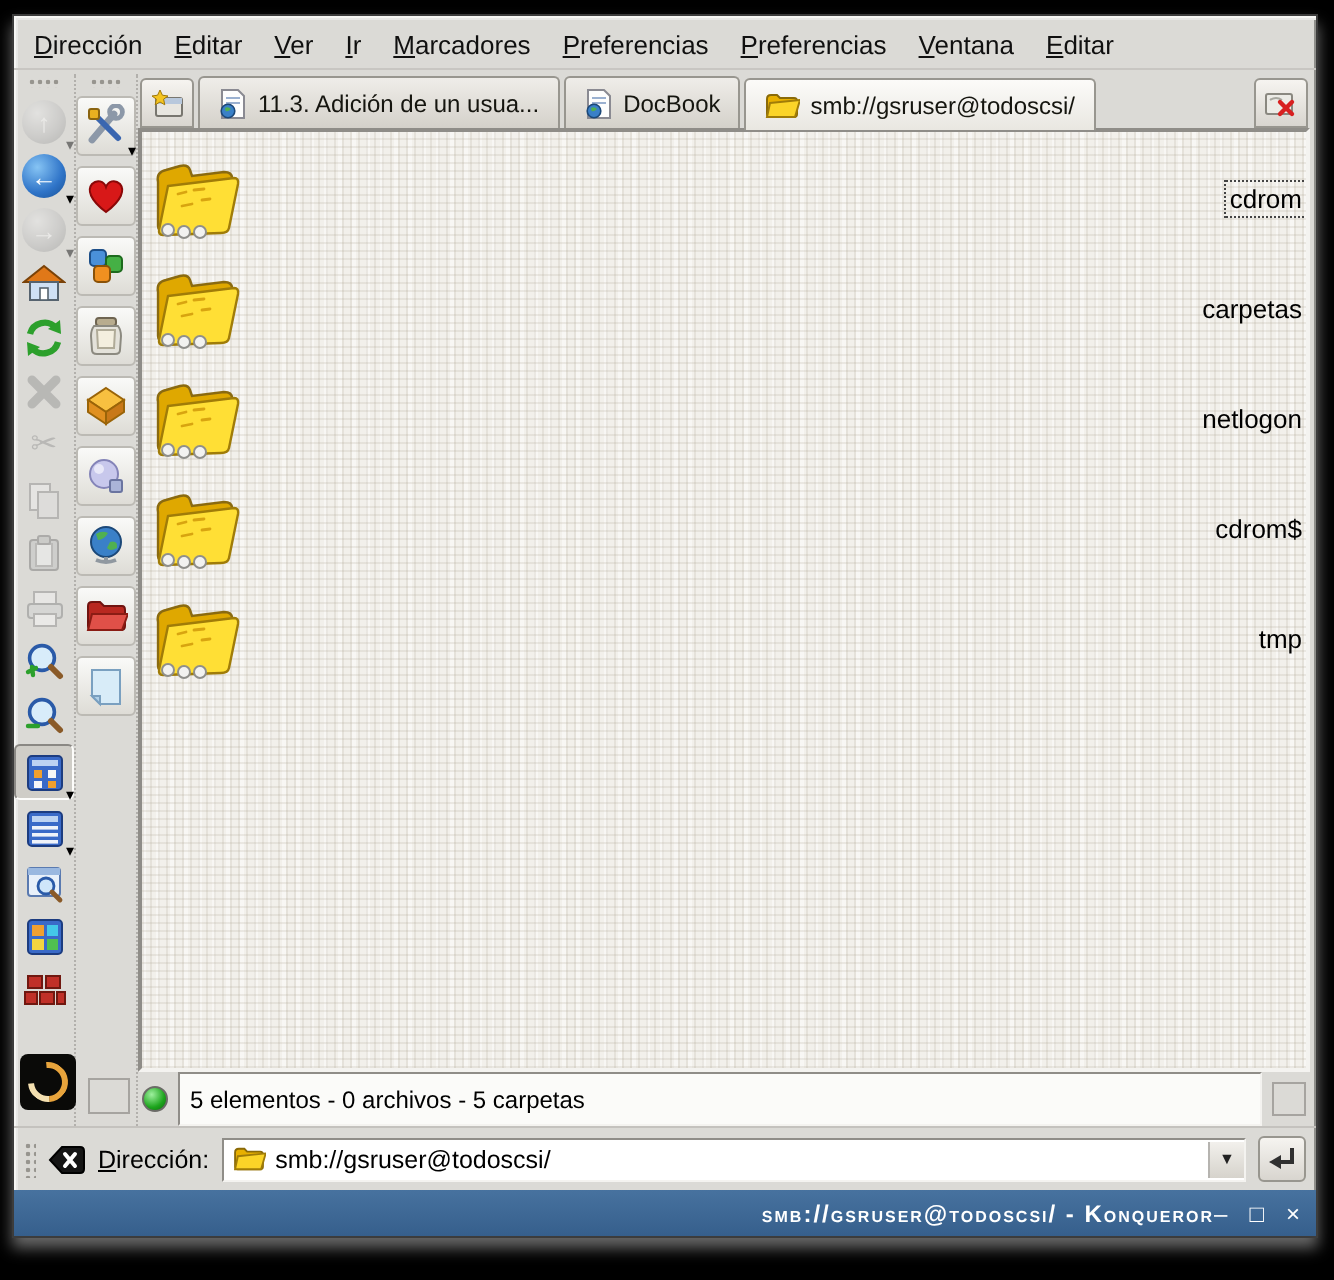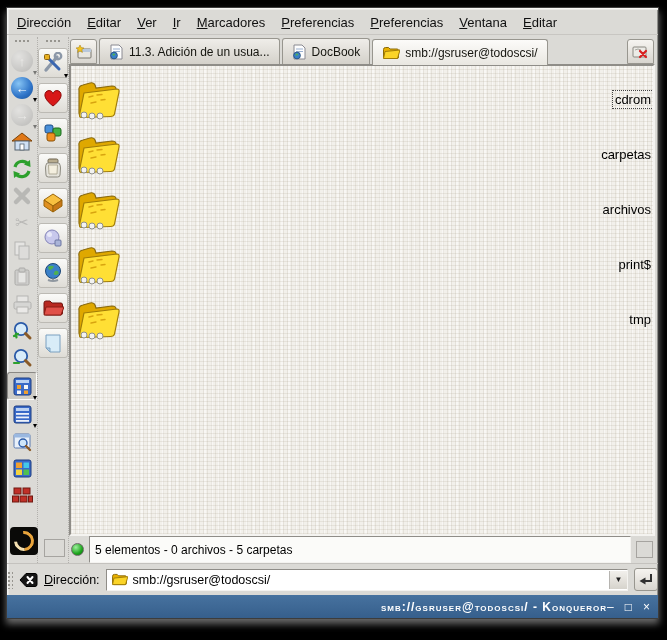--- a/index.html
+++ b/index.html
@@ -61,21 +61,21 @@
   .folder-label{font-size:13px;color:#000;padding:1px 2px;}
   .focused .folder-label{outline:1px dotted #444;}
   
   .statusbar{height:23px;display:flex;align-items:center;gap:5px;padding:2px 2px 2px 2px;}
   .led{width:11px;height:11px;border-radius:50%;flex:none;
     background:radial-gradient(circle at 35% 30%,#9ef09e,#1da51d 60%,#0c690c);border:1px solid #6b6b67;}
   .status-field{flex:1;height:17px;border:1px solid;border-color:#8f8d88 #f4f3f0 #f4f3f0 #8f8d88;
     background:#fbfbf9;font-size:12px;color:#000;padding:4px 5px;display:flex;align-items:center;}
   .status-corner{width:15px;height:15px;border:1px solid #a6a4a0;background:#dbdad6;flex:none;}
   
-  .locbar{height:27px;display:flex;align-items:center;gap:6px;padding:2px 0;border-top:1px solid #c4c2be;}
+  .locbar{height:27px;display:flex;align-items:center;gap:6px;padding:2px 5px;border-top:1px solid #c4c2be;}
   .vgrip{width:6px;height:18px;
     background-image:radial-gradient(circle,#97958f 1px,transparent 1.3px);background-size:4px 4px;flex:none;}
   .loc-label{font-size:12.5px;display:inline-block;}
   .loc-label::first-letter{text-decoration:underline;}
   .combo{flex:1;height:20px;border:1px solid;border-color:#8f8d88 #f4f3f0 #f4f3f0 #8f8d88;background:#fff;
     display:flex;align-items:center;gap:5px;padding-left:4px;font-size:12.5px;color:#000;}
   .combo-text{flex:1;white-space:nowrap;overflow:hidden;}
   .combo-arrow{width:17px;height:18px;background:linear-gradient(#f2f0ec,#d6d3cc);
     border-left:1px solid #b6b4b0;display:flex;align-items:center;justify-content:center;font-size:8px;color:#222;}
   .go-btn{width:22px;height:21px;border:1px solid #98968f;border-radius:3px;
@@ -374,32 +374,32 @@
           </div>
           <div class="folder-item">
             <svg width="46" height="42" viewBox="0 0 46 42">
               <path d="M4 12 Q3 7 8 6 L15 4 Q19 3 20 6 L21 9 L37 7 Q41 7 41 10 L39 33 Q39 36 35 36 L8 37 Q4 37 4 34 Z" fill="#dfa800" stroke="#8a6a10" stroke-width="1.2"></path>
               <path d="M9 14 L42 10 Q44.5 10 44 13 L39.5 35 Q39 37.5 35.5 37.5 L6.5 38.5 Q4 38.5 4.6 35.5 Z" fill="#ffdf35" stroke="#a07c08" stroke-width="1.2"></path>
               <path d="M14 18 L18 17 M22 16 L27 15.5 M16 24 L21 23 M26 21 L30 20.5" stroke="#d8a410" stroke-width="1.4" stroke-linecap="round"></path>
               <circle cx="9" cy="36" r="3" fill="#f2f2f0" stroke="#8f8f8b"></circle>
               <circle cx="17" cy="37" r="3" fill="#f2f2f0" stroke="#8f8f8b"></circle>
               <circle cx="25" cy="37" r="3" fill="#f2f2f0" stroke="#8f8f8b"></circle>
             </svg>
-            <span class="folder-label">archivos</span>
+            <span class="folder-label">netlogon</span>
           </div>
           <div class="folder-item">
             <svg width="46" height="42" viewBox="0 0 46 42">
               <path d="M4 12 Q3 7 8 6 L15 4 Q19 3 20 6 L21 9 L37 7 Q41 7 41 10 L39 33 Q39 36 35 36 L8 37 Q4 37 4 34 Z" fill="#dfa800" stroke="#8a6a10" stroke-width="1.2"></path>
               <path d="M9 14 L42 10 Q44.5 10 44 13 L39.5 35 Q39 37.5 35.5 37.5 L6.5 38.5 Q4 38.5 4.6 35.5 Z" fill="#ffdf35" stroke="#a07c08" stroke-width="1.2"></path>
               <path d="M14 18 L18 17 M22 16 L27 15.5 M16 24 L21 23 M26 21 L30 20.5" stroke="#d8a410" stroke-width="1.4" stroke-linecap="round"></path>
               <circle cx="9" cy="36" r="3" fill="#f2f2f0" stroke="#8f8f8b"></circle>
               <circle cx="17" cy="37" r="3" fill="#f2f2f0" stroke="#8f8f8b"></circle>
               <circle cx="25" cy="37" r="3" fill="#f2f2f0" stroke="#8f8f8b"></circle>
             </svg>
-            <span class="folder-label">print$</span>
+            <span class="folder-label">cdrom$</span>
           </div>
           <div class="folder-item">
             <svg width="46" height="42" viewBox="0 0 46 42">
               <path d="M4 12 Q3 7 8 6 L15 4 Q19 3 20 6 L21 9 L37 7 Q41 7 41 10 L39 33 Q39 36 35 36 L8 37 Q4 37 4 34 Z" fill="#dfa800" stroke="#8a6a10" stroke-width="1.2"></path>
               <path d="M9 14 L42 10 Q44.5 10 44 13 L39.5 35 Q39 37.5 35.5 37.5 L6.5 38.5 Q4 38.5 4.6 35.5 Z" fill="#ffdf35" stroke="#a07c08" stroke-width="1.2"></path>
               <path d="M14 18 L18 17 M22 16 L27 15.5 M16 24 L21 23 M26 21 L30 20.5" stroke="#d8a410" stroke-width="1.4" stroke-linecap="round"></path>
               <circle cx="9" cy="36" r="3" fill="#f2f2f0" stroke="#8f8f8b"></circle>
               <circle cx="17" cy="37" r="3" fill="#f2f2f0" stroke="#8f8f8b"></circle>
               <circle cx="25" cy="37" r="3" fill="#f2f2f0" stroke="#8f8f8b"></circle>
             </svg>

